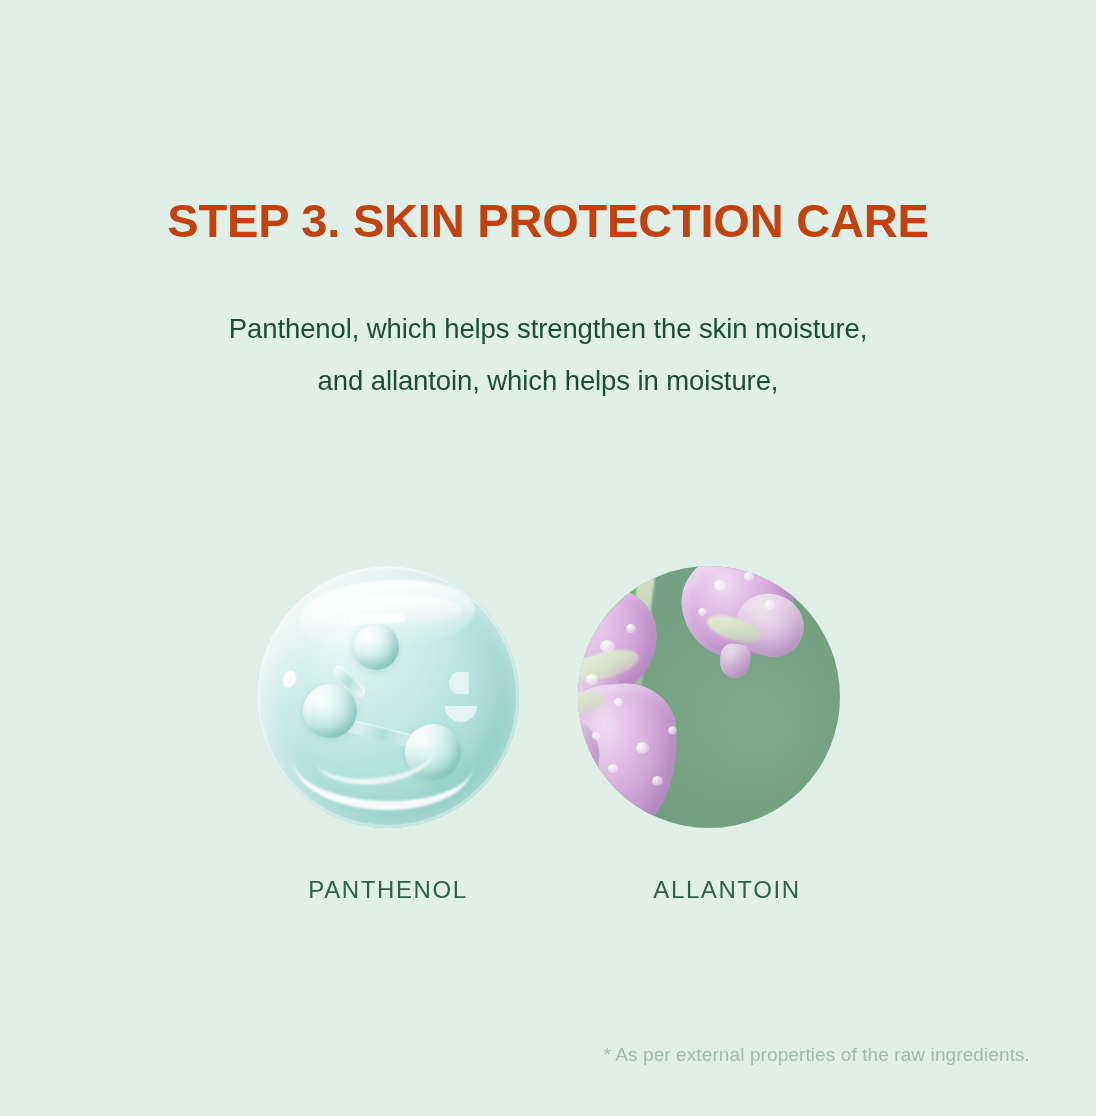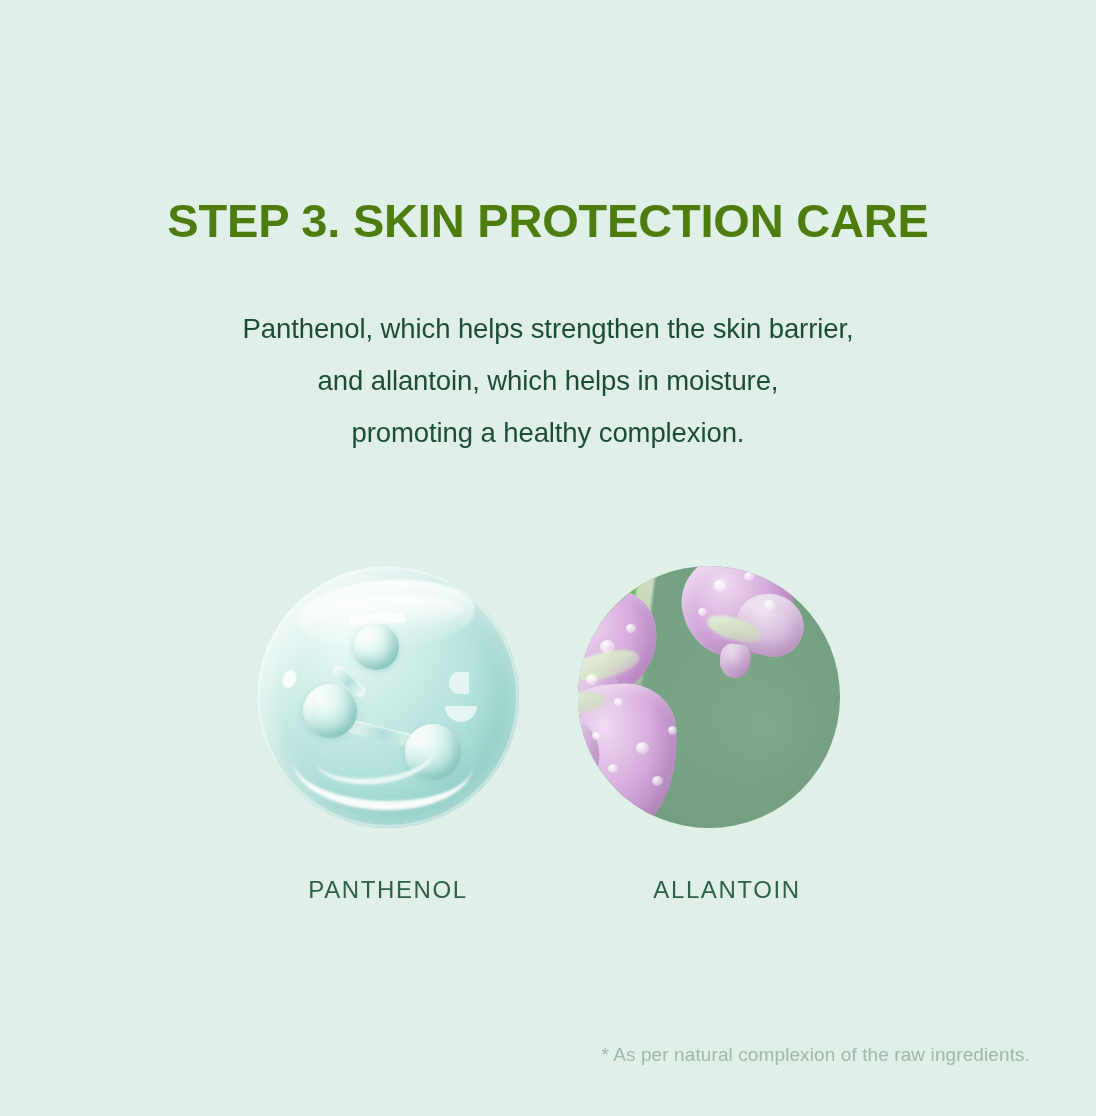--- a/index.html
+++ b/index.html
@@ -25,21 +25,21 @@
   
   .title {
     position: absolute;
     top: 162px;
     left: 0;
     width: 1096px;
     text-align: center;
     font-size: 47px;
     font-weight: 700;
     letter-spacing: -0.2px;
-    color: #4d7c0f;
+    color: #c2410c;
     white-space: nowrap;
   }
 
   
   .body-copy {
     position: absolute;
     top: 303px;
     left: 0;
     width: 1096px;
     text-align: center;
@@ -287,23 +287,22 @@
   }
 </style>
 </head>
 <body>
 
 <div class="page">
 
   <h1 class="title">STEP 3. SKIN PROTECTION CARE</h1>
 
   <div class="body-copy">
-    <span class="line">Panthenol, which helps strengthen the skin barrier,</span>
+    <span class="line">Panthenol, which helps strengthen the skin moisture,</span>
     <span class="line">and allantoin, which helps in moisture,</span>
-    <span class="line">promoting a healthy complexion.</span>
   </div>
 
   <div class="ingredients">
 
     <div class="ing-item ing-left">
       <div class="circle sphere">
         <div class="rim"></div>
         <div class="gloss-top"></div>
         <div class="gloss-top2"></div>
         <div class="dash dash-a"></div>
@@ -356,15 +355,15 @@
 
         <div class="shade"></div>
       </div>
     </div>
 
   </div>
 
   <div class="caption caption-left">PANTHENOL</div>
   <div class="caption caption-right">ALLANTOIN</div>
 
-  <div class="footnote">* As per natural complexion of the raw ingredients.</div>
+  <div class="footnote">* As per external properties of the raw ingredients.</div>
 
 </div>
 
 </body></html>

